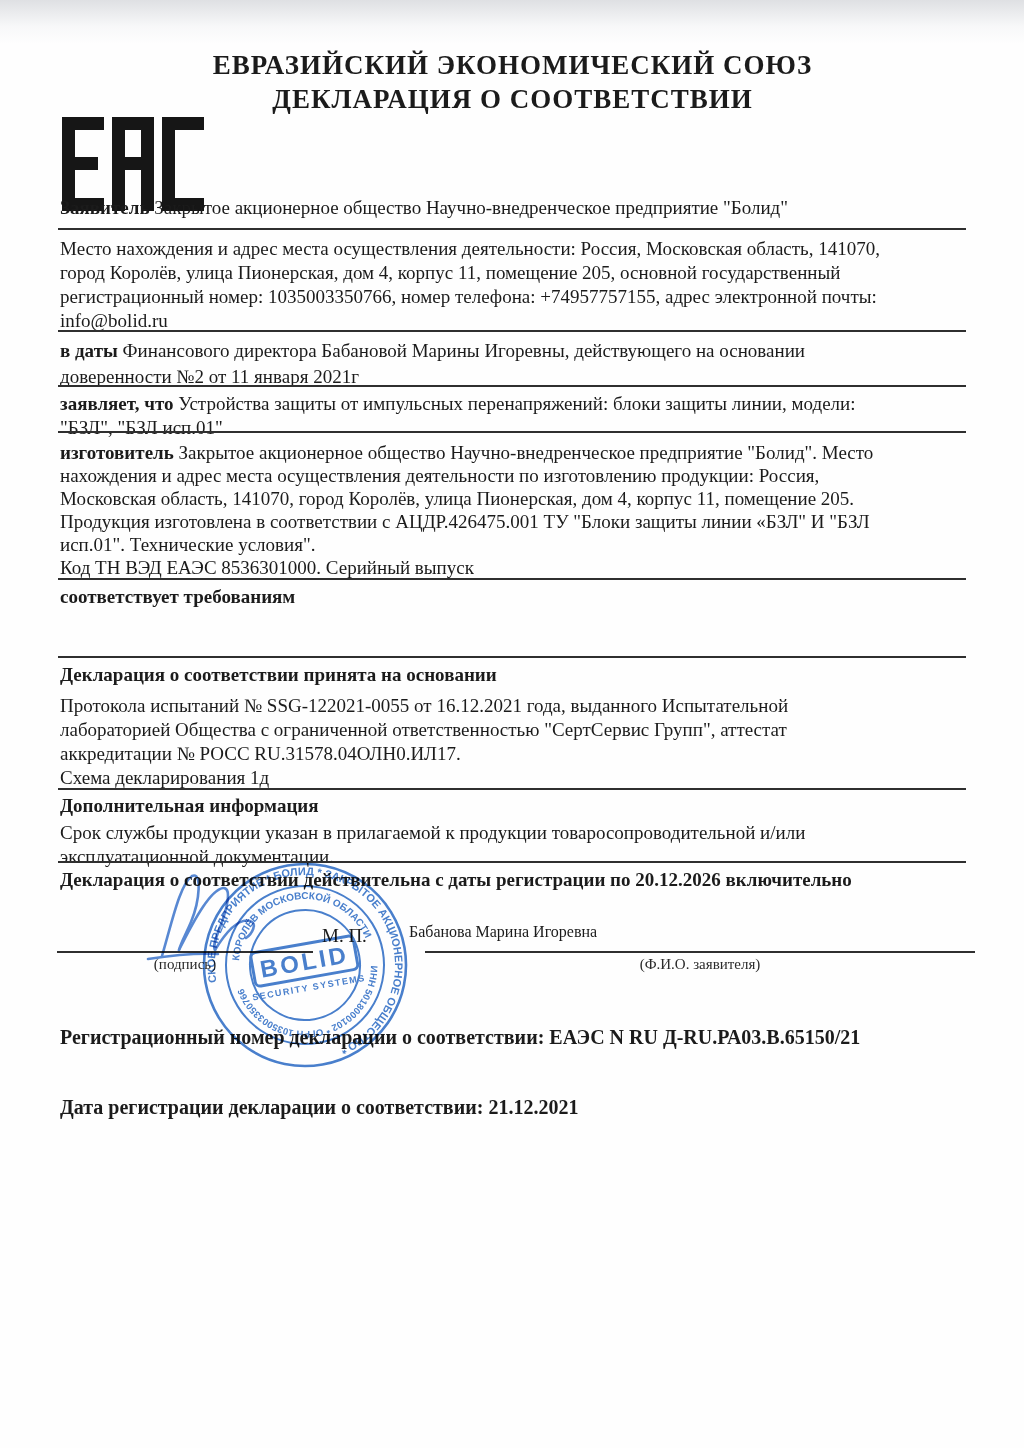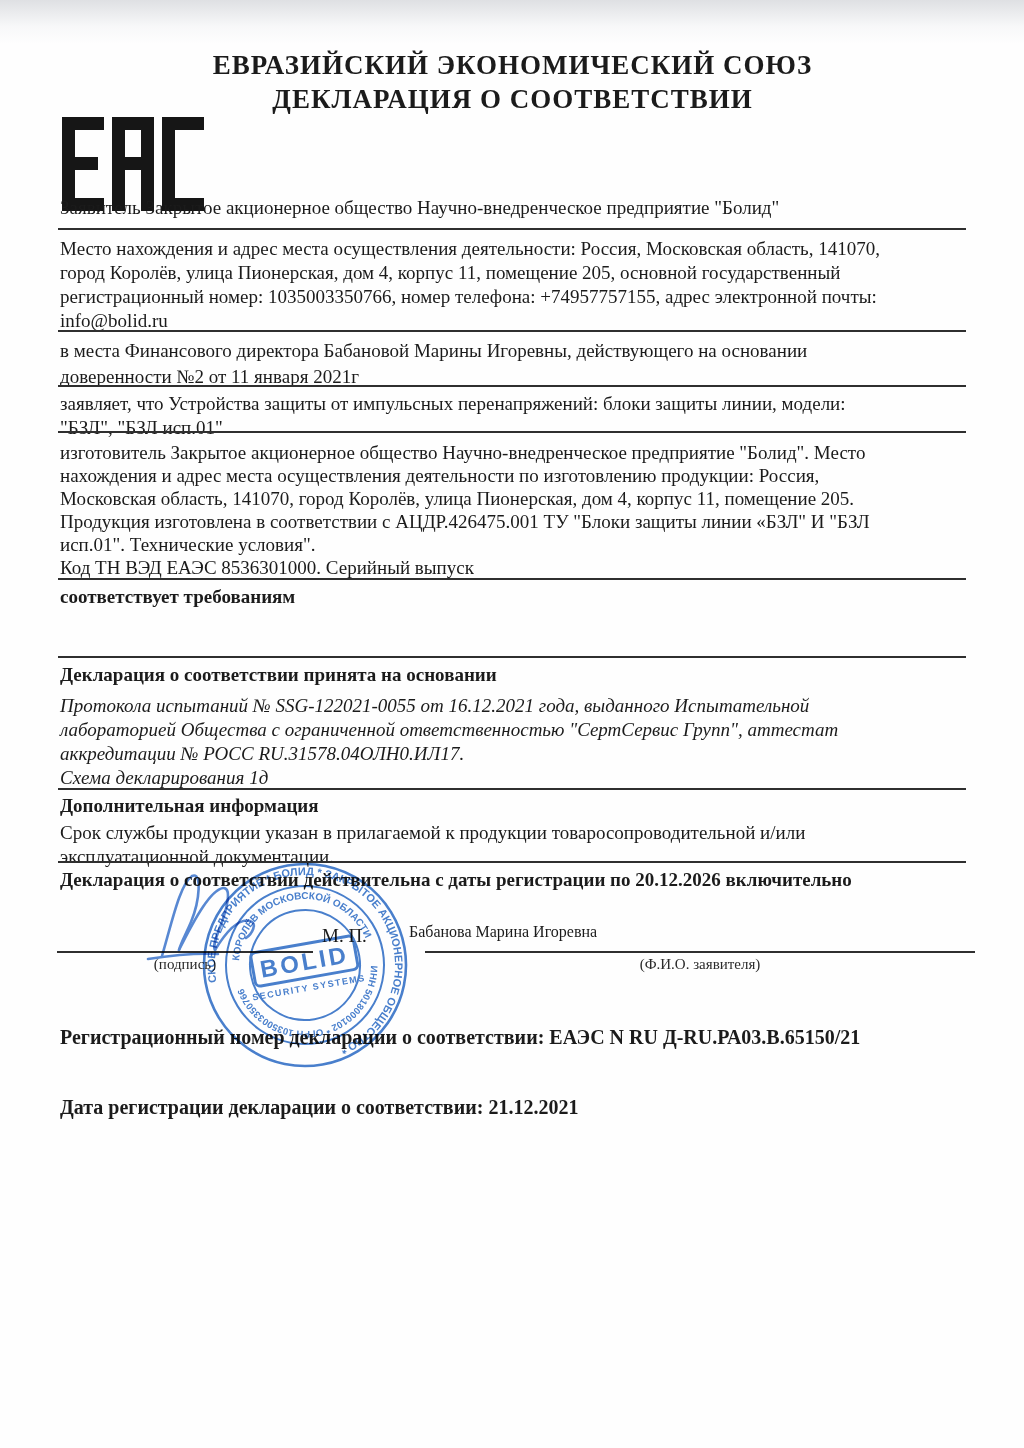--- a/index.html
+++ b/index.html
@@ -22,21 +22,21 @@
     text-align:center;font-weight:bold;font-size:27px;letter-spacing:1px;
     white-space:nowrap;
   }
   .t1{top:50px;}
   .t2{top:84px;}
   .eac{position:absolute;left:62px;top:117px;}
   .sec{
     position:absolute;left:60px;width:906px;
     font-size:19px;line-height:24px;
   }
-  .sec .lead{font-weight:normal;}
+  .sec .lead{font-weight:bold;}
   .pre{white-space:pre-line;}
   .lh23{line-height:23px;}
   .head{font-weight:bold;}
   .hr{
     position:absolute;left:58px;width:908px;height:2px;
     background:#2f2f2f;
   }
   .validity{font-weight:bold;}
   .sigline{position:absolute;height:2px;background:#2f2f2f;top:951px;}
   .sl-left{left:57px;width:256px;}
@@ -94,21 +94,21 @@
   </div>
   <div class="hr" style="top:228px;"></div>
 
   <div class="sec pre" style="top:237px;">Место нахождения и адрес места осуществления деятельности: Россия, Московская область, 141070,
 город Королёв, улица Пионерская, дом 4, корпус 11, помещение 205, основной государственный
 регистрационный номер: 1035003350766, номер телефона: +74957757155, адрес электронной почты:
 info@bolid.ru</div>
   <div class="hr" style="top:330px;"></div>
 
   <div class="sec" style="top:338px;line-height:26px;">
-    <b class="lead">в места</b><span class="pre"> Финансового директора Бабановой Марины Игоревны, действующего на основании
+    <b class="lead">в даты</b><span class="pre"> Финансового директора Бабановой Марины Игоревны, действующего на основании
 доверенности №2 от 11 января 2021г</span>
   </div>
   <div class="hr" style="top:385px;"></div>
 
   <div class="sec" style="top:392px;">
     <b class="lead">заявляет, что</b><span class="pre"> Устройства защиты от импульсных перенапряжений: блоки защиты линии, модели:
 "БЗЛ", "БЗЛ исп.01"</span>
   </div>
   <div class="hr" style="top:431px;"></div>
 
@@ -119,21 +119,21 @@
 Продукция изготовлена в соответствии с АЦДР.426475.001 ТУ "Блоки защиты линии «БЗЛ" И "БЗЛ
 исп.01". Технические условия".
 Код ТН ВЭД ЕАЭС 8536301000. Серийный выпуск</span>
   </div>
   <div class="hr" style="top:578px;"></div>
 
   <div class="sec head" style="top:585px;">соответствует требованиям</div>
   <div class="hr" style="top:656px;"></div>
 
   <div class="sec head" style="top:663px;">Декларация о соответствии принята на основании</div>
-  <div class="sec pre" style="top:694px;font-style:italic;">Протокола испытаний № SSG-122021-0055  от 16.12.2021 года, выданного Испытательной
+  <div class="sec pre" style="top:694px;">Протокола испытаний № SSG-122021-0055  от 16.12.2021 года, выданного Испытательной
 лабораторией Общества с ограниченной ответственностью "СертСервис Групп", аттестат
 аккредитации № РОСС RU.31578.04ОЛН0.ИЛ17.
 Схема декларирования 1д</div>
   <div class="hr" style="top:788px;"></div>
 
   <div class="sec pre" style="top:821px;">Срок службы продукции указан в прилагаемой к продукции товаросопроводительной и/или
 эксплуатационной  документации.</div>
   <div class="sec head" style="top:794px;">Дополнительная информация</div>
   <div class="hr" style="top:861px;"></div>
 

